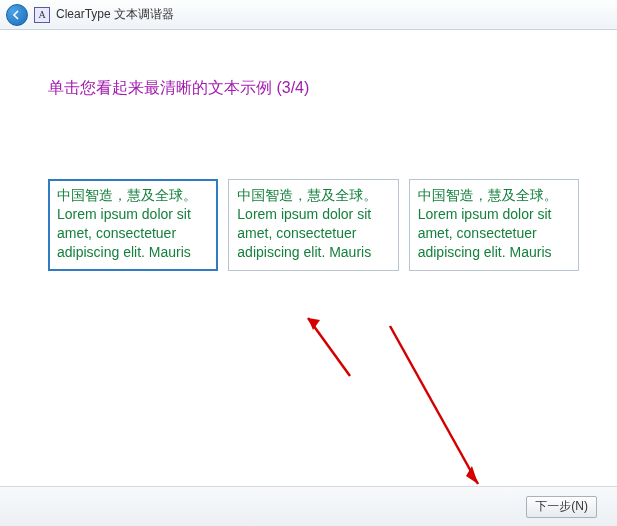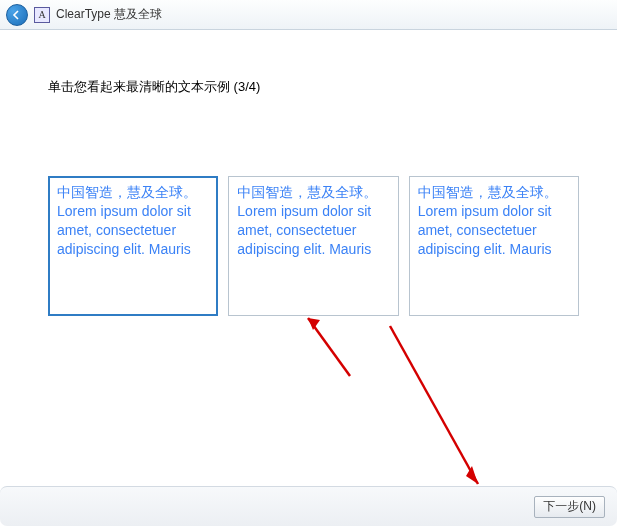--- a/index.html
+++ b/index.html
@@ -34,58 +34,57 @@
       border: 1px solid #5a5a9e;
       display: flex; align-items: center; justify-content: center;
       font-size: 10px; color: #333;
       font-family: serif;
     }
     .titlebar-text { font-size: 12px; color: #333; }
     .content {
       padding: 48px 38px 0 48px;
     }
     .heading {
-      color: #000000;
-      font-size: 13px;
+      color: #a21caf;
+      font-size: 16px;
       font-weight: 400;
       margin-bottom: 80px;
     }
     .samples {
       display: flex;
       gap: 10px;
     }
     .sample {
       border: 1px solid #b8c4cf;
       padding: 6px 8px;
       width: 172px;
-      height: 140px;
+      height: 92px;
       font-size: 14px;
       line-height: 1.35;
-      color: #3b82f6;
+      color: #15803d;
       cursor: pointer;
       overflow: hidden;
     }
     .sample.selected {
       border: 2px solid #2f7cc4;
       padding: 5px 7px;
     }
     .sample .cn { display: block; }
     .sample .en { display: block; }
     .footer {
       position: absolute;
       left: 0; right: 0; bottom: 0;
       height: 40px;
       background: linear-gradient(#f7f9fb, #eceff3);
       border-top: 1px solid #d3dae2;
       display: flex;
       justify-content: flex-end;
       align-items: center;
-      padding-right: 12px;
+      padding-right: 20px;
       gap: 8px;
-      border-radius: 7px;
     }
     .btn {
       min-width: 70px;
       height: 22px;
       background: linear-gradient(#fefefe, #e6eaef);
       border: 1px solid #a8b2bd;
       border-radius: 2px;
       font-size: 12px;
       color: #333;
       padding: 0 8px;
@@ -103,21 +102,21 @@
 
 <div class="titlebar">
   <div class="back-btn">
     <svg viewBox="0 0 10 10">
       <path d="M6 1 L2 5 L6 9" stroke="#fff" stroke-width="1.6" fill="none"></path>
     </svg>
   </div>
   <div class="app-icon">
     <span>A</span>
   </div>
-  <span class="titlebar-text">ClearType 慧及全球</span>
+  <span class="titlebar-text">ClearType 文本调谐器</span>
 </div>
 
 <div class="content">
   <div class="heading">单击您看起来最清晰的文本示例 (3/4)</div>
 
   <div class="samples">
     <div class="sample selected">
       <span class="cn">中国智造，慧及全球。</span>
       <span class="en">Lorem ipsum dolor sit amet, consectetuer adipiscing elit. Mauris</span>
     </div>

